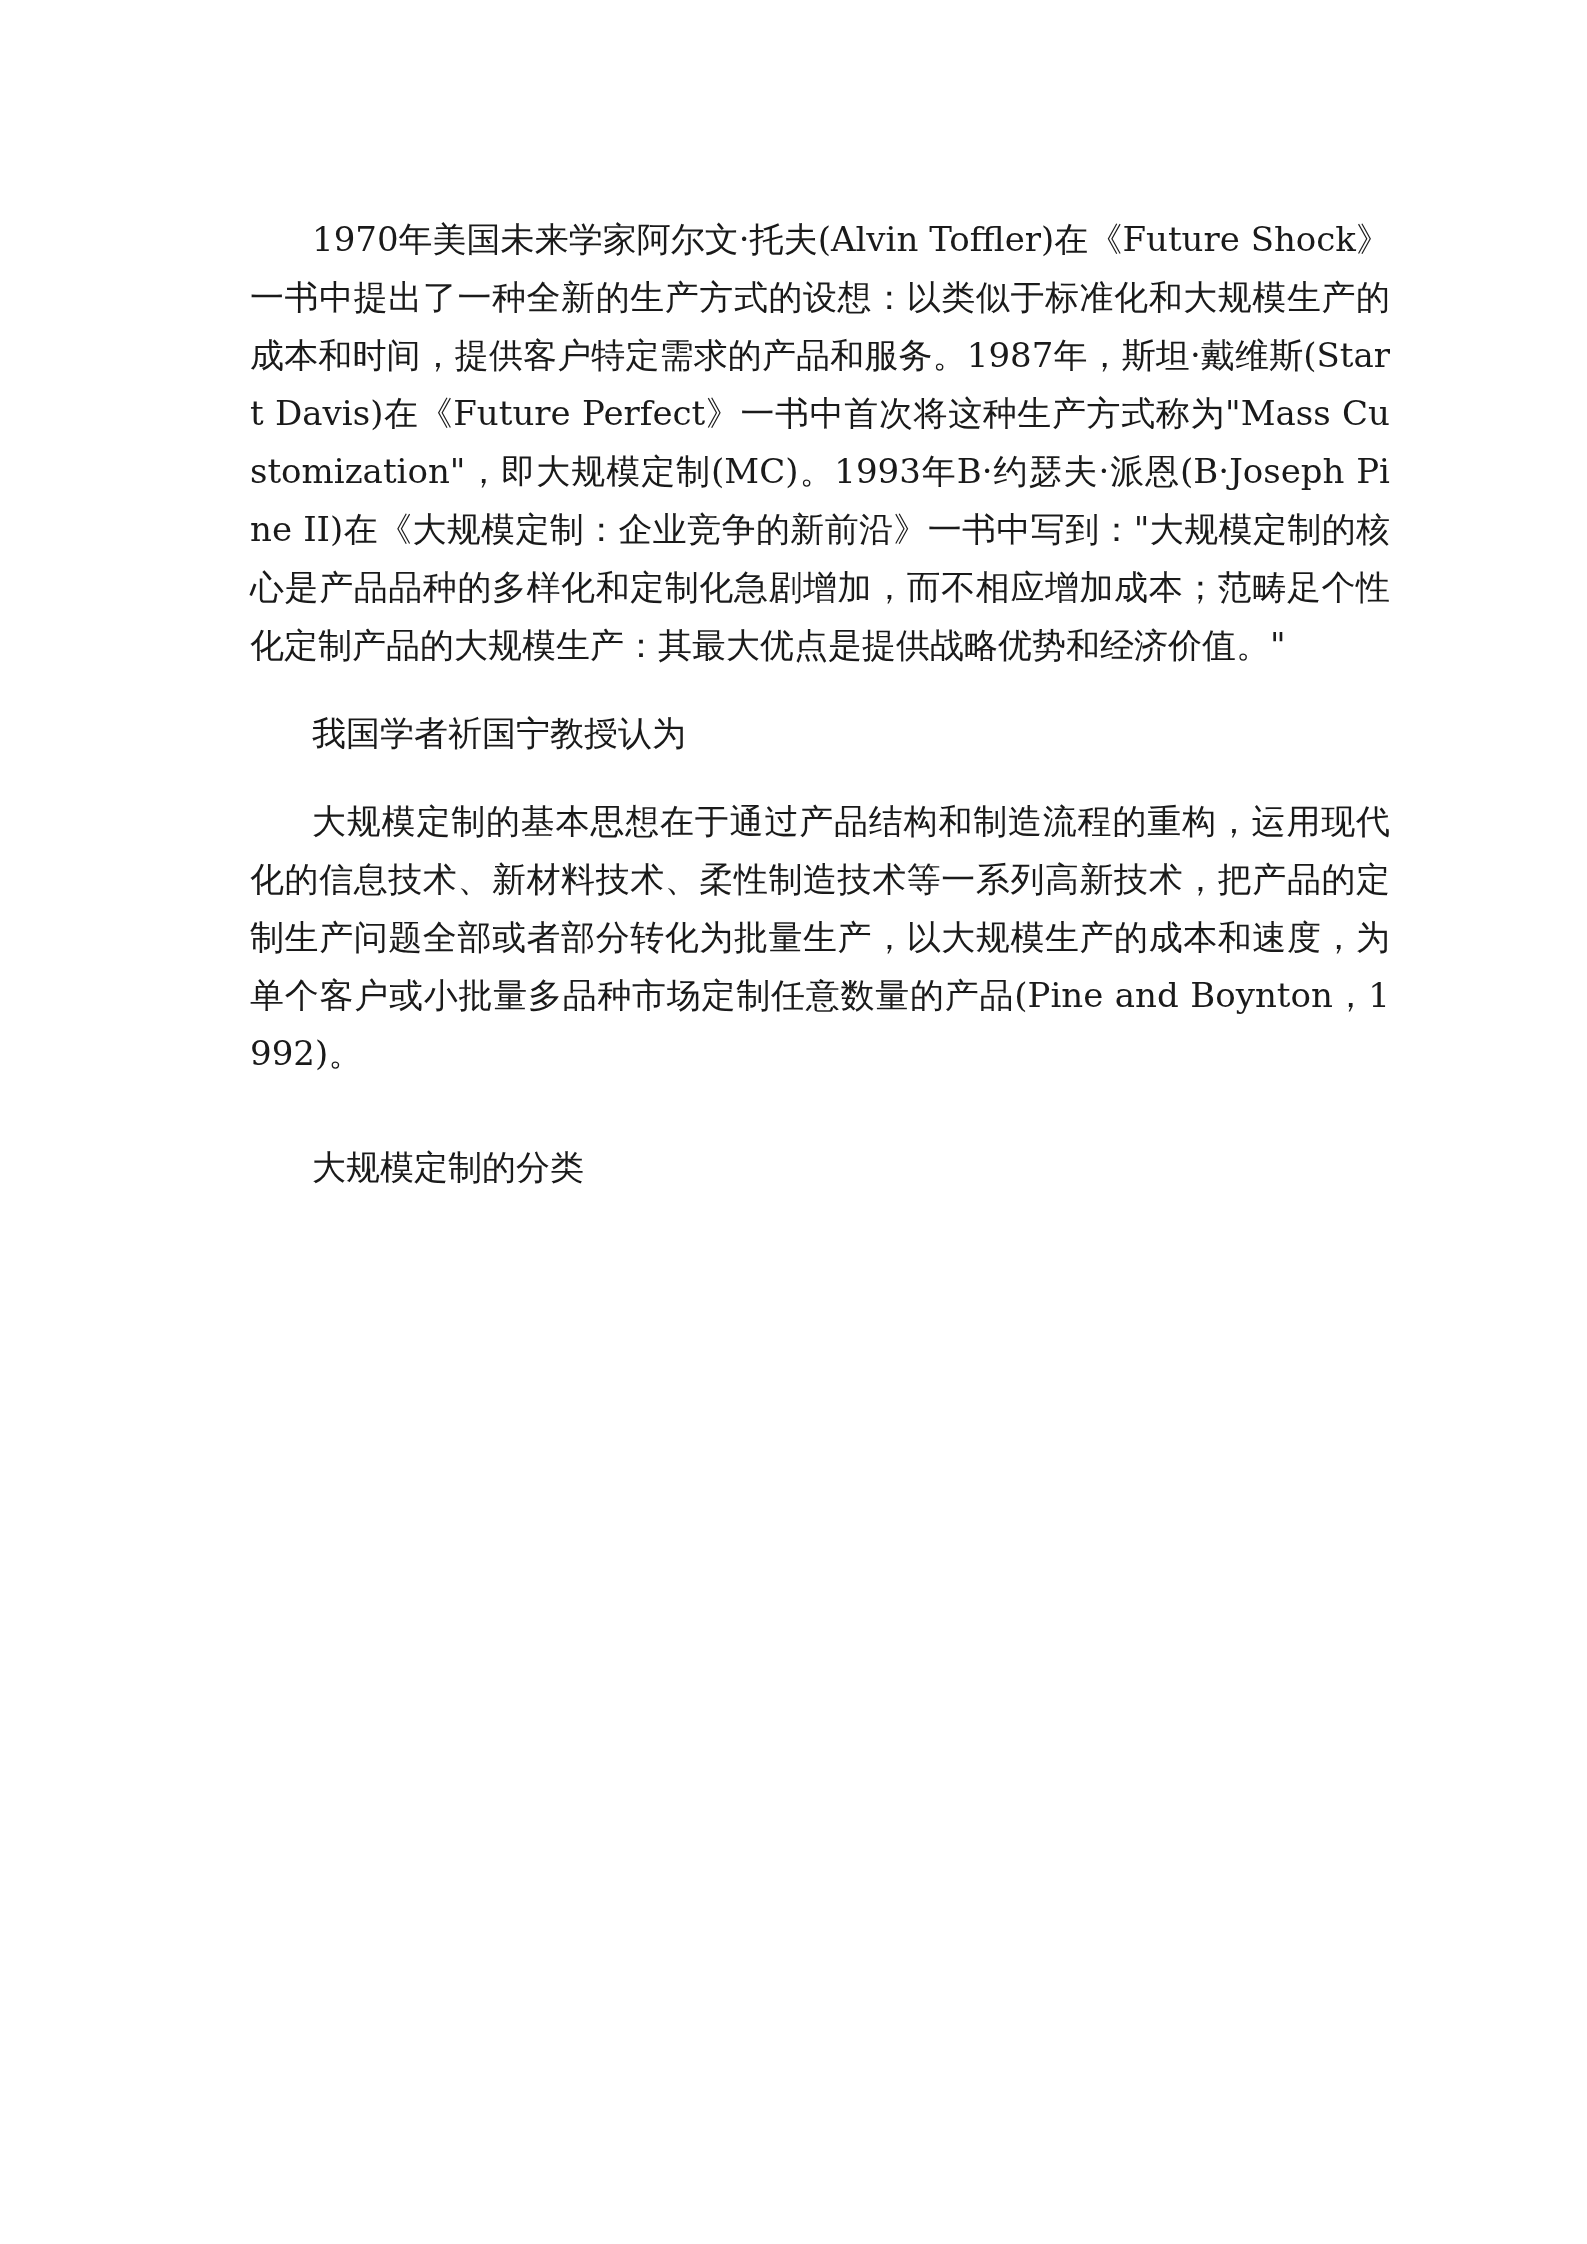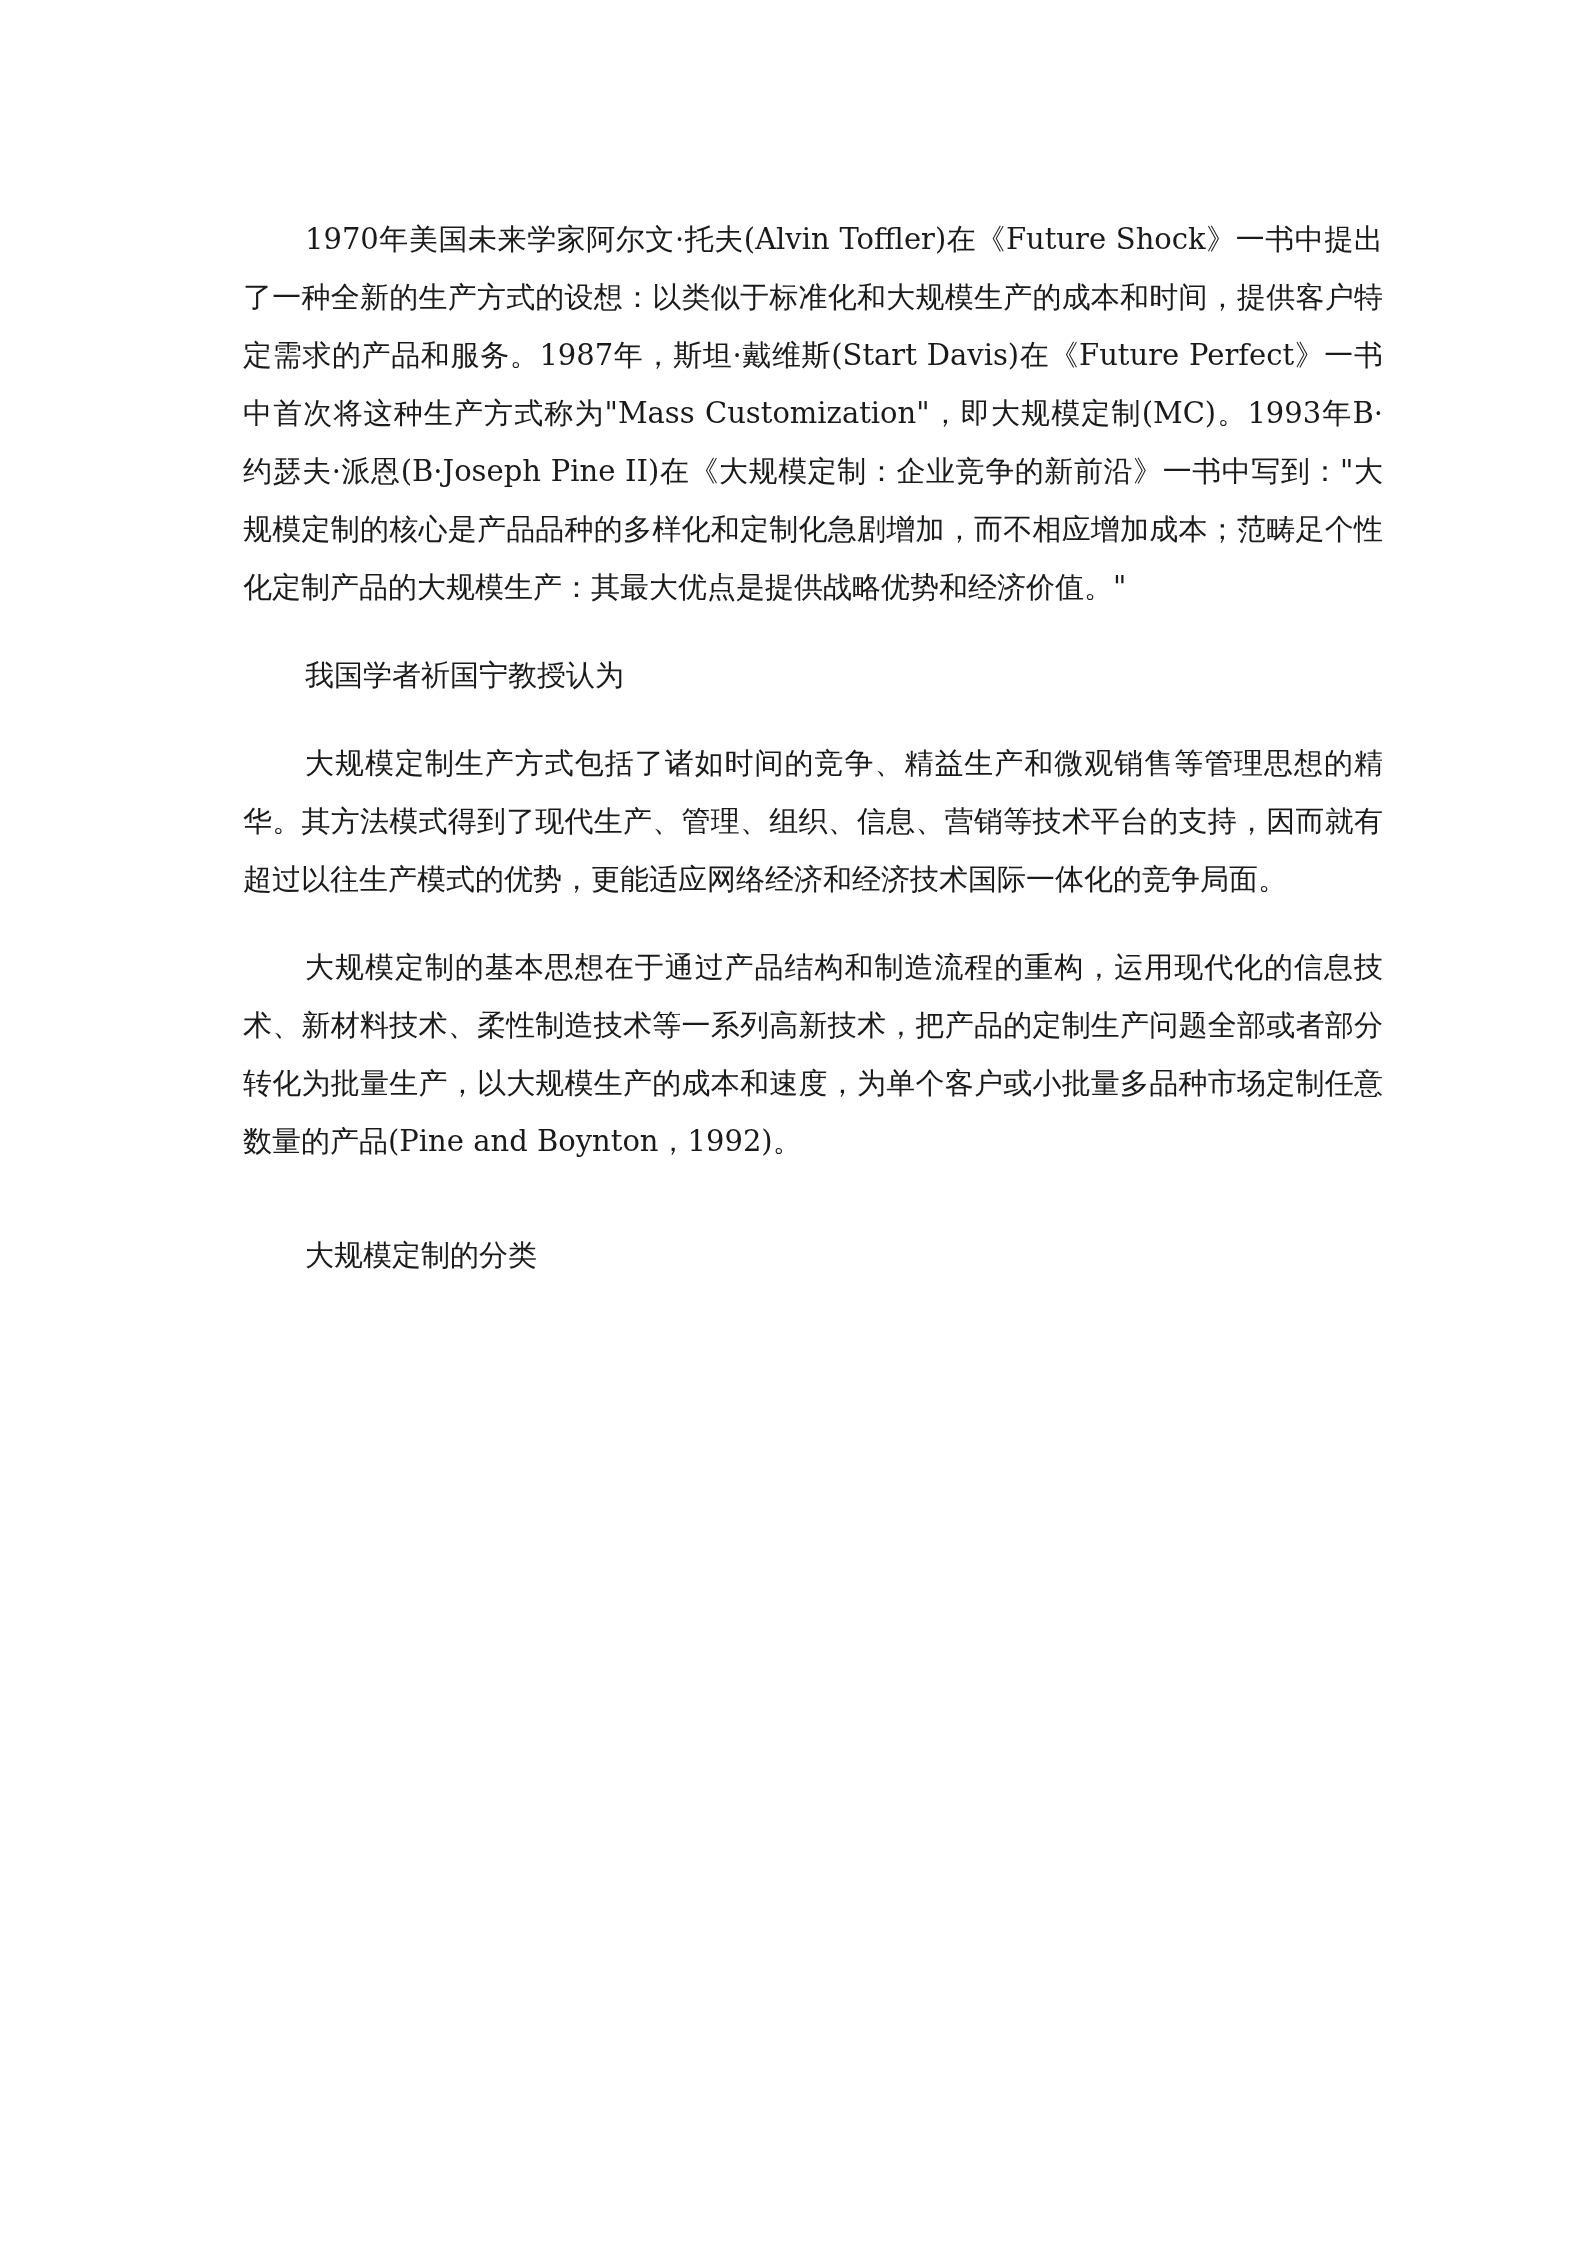--- a/index.html
+++ b/index.html
@@ -1,27 +1,26 @@
 <!DOCTYPE html>
 <html><head>
 <meta charset="utf-8">
 <style>
   html, body { margin: 0; padding: 0; background: #ffffff; }
   body { width: 1587px; height: 2244px; position: relative; overflow: hidden; }
   .page {
-    position: absolute; left: 243px; top: 210px; width: 1140px;
+    position: absolute; left: 250px; top: 210px; width: 1140px;
     font-family: "DejaVu Serif", "Liberation Serif", serif;
-    font-size: 29px; color: #1a1a1a; line-height: 58px;
+    font-size: 34px; color: #1a1a1a; line-height: 58px;
   }
   .para { margin: 0 0 30px 0; text-indent: 62px; text-align: justify; word-break: break-all; }
   .heading { margin: 0 0 30px 0; text-indent: 62px; }
   .gap-extra { margin-bottom: 56px; }
 </style>
 </head>
 <body>
 
 <div class="page">
   <p class="para">1970年美国未来学家阿尔文·托夫(Alvin Toffler)在《Future Shock》一书中提出了一种全新的生产方式的设想：以类似于标准化和大规模生产的成本和时间，提供客户特定需求的产品和服务。1987年，斯坦·戴维斯(Start Davis)在《Future Perfect》一书中首次将这种生产方式称为"Mass Customization"，即大规模定制(MC)。1993年B·约瑟夫·派恩(B·Joseph Pine II)在《大规模定制：企业竞争的新前沿》一书中写到："大规模定制的核心是产品品种的多样化和定制化急剧增加，而不相应增加成本；范畴足个性化定制产品的大规模生产：其最大优点是提供战略优势和经济价值。"</p>
   <p class="heading">我国学者祈国宁教授认为</p>
-  <p class="para">大规模定制生产方式包括了诸如时间的竞争、精益生产和微观销售等管理思想的精华。其方法模式得到了现代生产、管理、组织、信息、营销等技术平台的支持，因而就有超过以往生产模式的优势，更能适应网络经济和经济技术国际一体化的竞争局面。</p>
   <p class="para gap-extra">大规模定制的基本思想在于通过产品结构和制造流程的重构，运用现代化的信息技术、新材料技术、柔性制造技术等一系列高新技术，把产品的定制生产问题全部或者部分转化为批量生产，以大规模生产的成本和速度，为单个客户或小批量多品种市场定制任意数量的产品(Pine and Boynton，1992)。</p>
   <p class="heading">大规模定制的分类</p>
 </div>
 
 </body></html>

